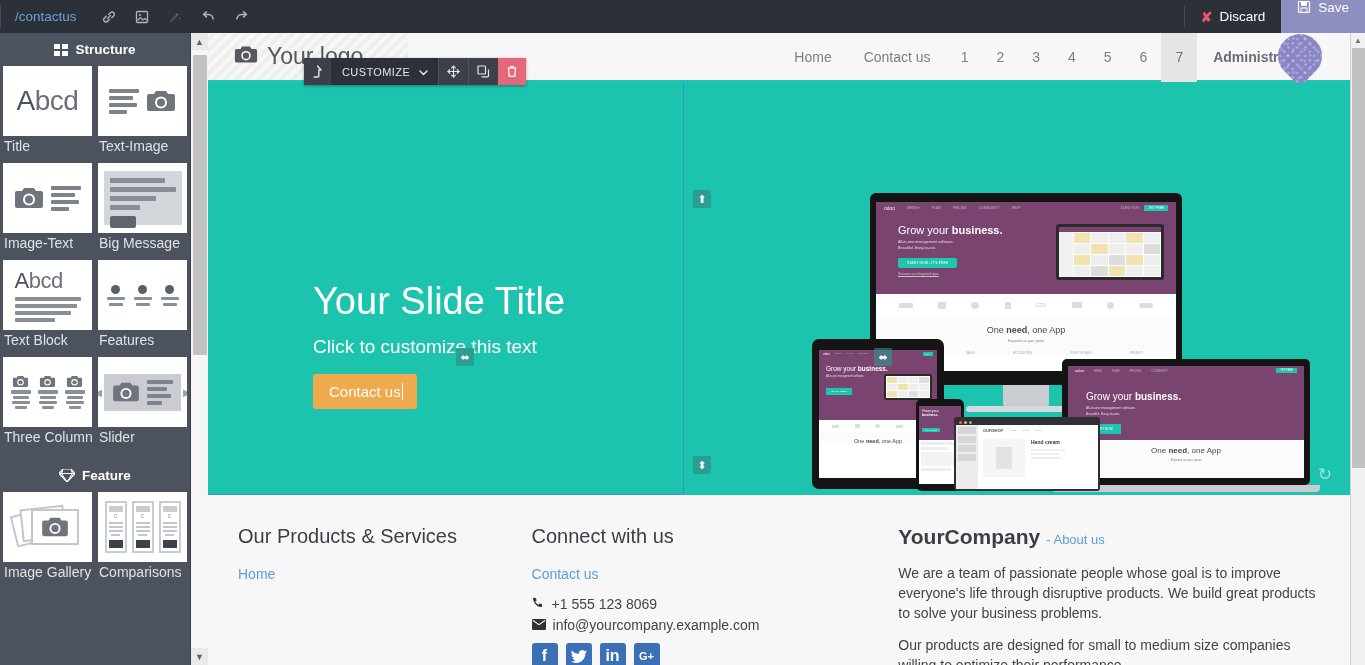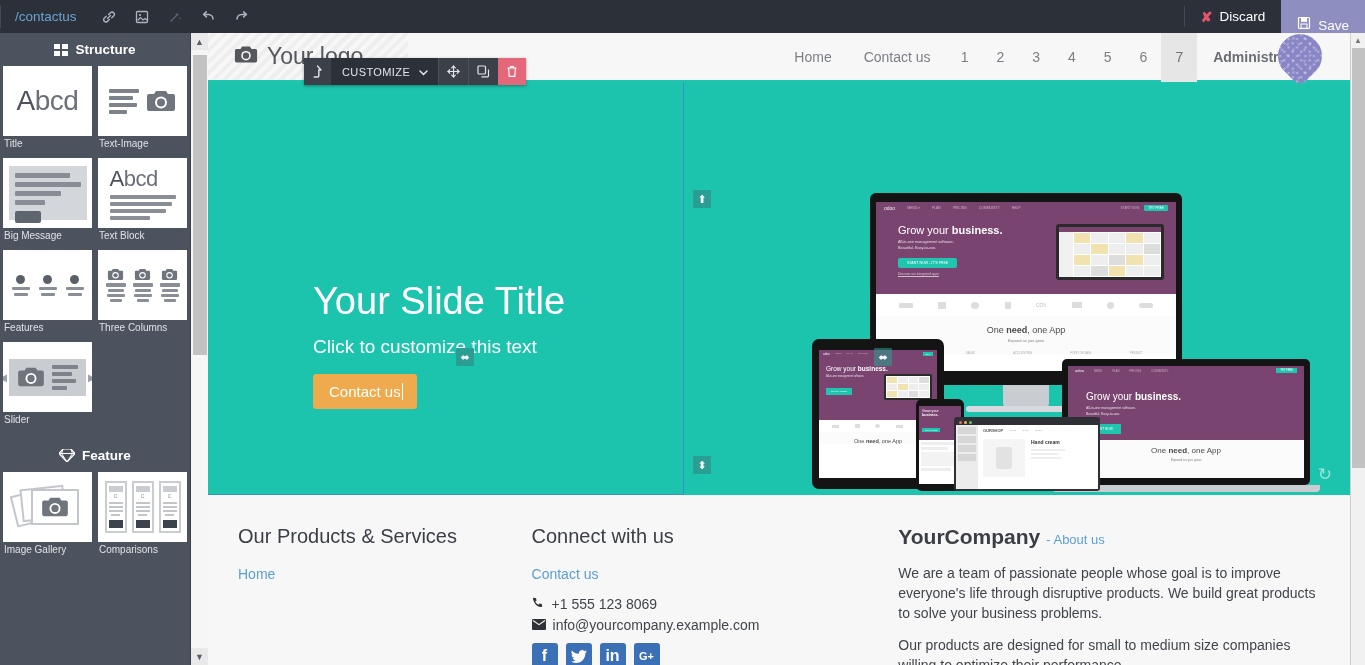--- a/index.html
+++ b/index.html
@@ -32,21 +32,21 @@
   .tbtn.disabled { color: #5b626d; }
   .tbtn svg { display: block; }
   .topbar-right { margin-left: auto; display: flex; align-items: stretch; }
   .tb-sep { width: 1px; background: #424954; margin: 6px 0; }
   .discard-btn {
     display: flex; align-items: center; gap: 7px; padding: 0 16px;
     color: #ffffff; font-size: 13.5px; cursor: pointer;
   }
   .discard-x { color: #e8546b; font-size: 14px; font-weight: bold; }
   .save-btn {
-    display: flex; align-items: flex-end; gap: 7px; padding: 0 16px;
+    display: flex; align-items: flex-start; gap: 7px; padding: 0 16px;
     background: #8e8ec0; color: #ffffff; font-size: 13.5px; cursor: pointer;
   }
 
   
   .sidebar {
     position: absolute; top: 33px; left: 0; width: 190px; height: 632px;
     background: #4d535e; overflow: hidden;
   }
   .sb-section {
     display: flex; align-items: center; justify-content: center; gap: 7px;
@@ -55,21 +55,21 @@
   }
   .sb-section .sicon { display: flex; align-items: center; }
   .sb-grid { display: flex; flex-wrap: wrap; }
   .sb-cell { width: 95px; padding: 0 3px 3px 3px; }
   .sb-thumb {
     height: 70px; background: #ffffff; display: flex;
     align-items: center; justify-content: center; cursor: pointer;
     overflow: hidden;
   }
   .sb-label {
-    color: #dfe2e6; font-size: 10px; padding: 2px 0 6px 1px;
+    color: #dfe2e6; font-size: 14px; padding: 2px 0 6px 1px;
     white-space: nowrap; overflow: hidden;
   }
 
   
   .art-abcd { font-size: 28px; color: #6b7079; font-family: "Liberation Sans", sans-serif; letter-spacing: -.5px; }
   .art-abcd .cap { color: #4d535e; }
   .art-row { display: flex; align-items: center; gap: 7px; }
   .art-box { background: #c9ccd1; padding: 6px 8px; display: flex; align-items: center; gap: 7px; }
   .cam { display: block; }
   .lines { display: flex; flex-direction: column; gap: 3px; }
@@ -337,20 +337,40 @@
                   <path d="M10 2h10l2 3h5a2 2 0 012 2v13a2 2 0 01-2 2H3a2 2 0 01-2-2V7a2 2 0 012-2h5z" fill="#6f747d"></path>
                   <circle cx="15" cy="13.5" r="6" fill="#ffffff"></circle>
                   <circle cx="15" cy="13.5" r="4" fill="#6f747d"></circle>
                 </svg>
             </span>
           </div>
         </div>
         <div class="sb-label">Text-Image</div>
       </div>
 
+      <div class="sb-cell">
+        <div class="sb-thumb">
+          <div class="art-row">
+            <span>
+              <svg class="cam" width="30" height="24" viewBox="0 0 30 24">
+                  <path d="M10 2h10l2 3h5a2 2 0 012 2v13a2 2 0 01-2 2H3a2 2 0 01-2-2V7a2 2 0 012-2h5z" fill="#6f747d"></path>
+                  <circle cx="15" cy="13.5" r="6" fill="#ffffff"></circle>
+                  <circle cx="15" cy="13.5" r="4" fill="#6f747d"></circle>
+                </svg>
+            </span>
+            <span class="lines">
+                <i style="width:30px"></i>
+                <i style="width:24px"></i>
+                <i style="width:28px"></i>
+                <i style="width:18px"></i>
+              </span>
+          </div>
+        </div>
+        <div class="sb-label">Image-Text</div>
+      </div>
 
       <div class="sb-cell">
         <div class="sb-thumb">
           <div class="bigmsg">
             <i style="width:55px"></i>
               <i style="width:66px"></i>
               <i style="width:46px"></i>
               <i style="width:30px"></i>
             <div class="btn"></div>
           </div>

